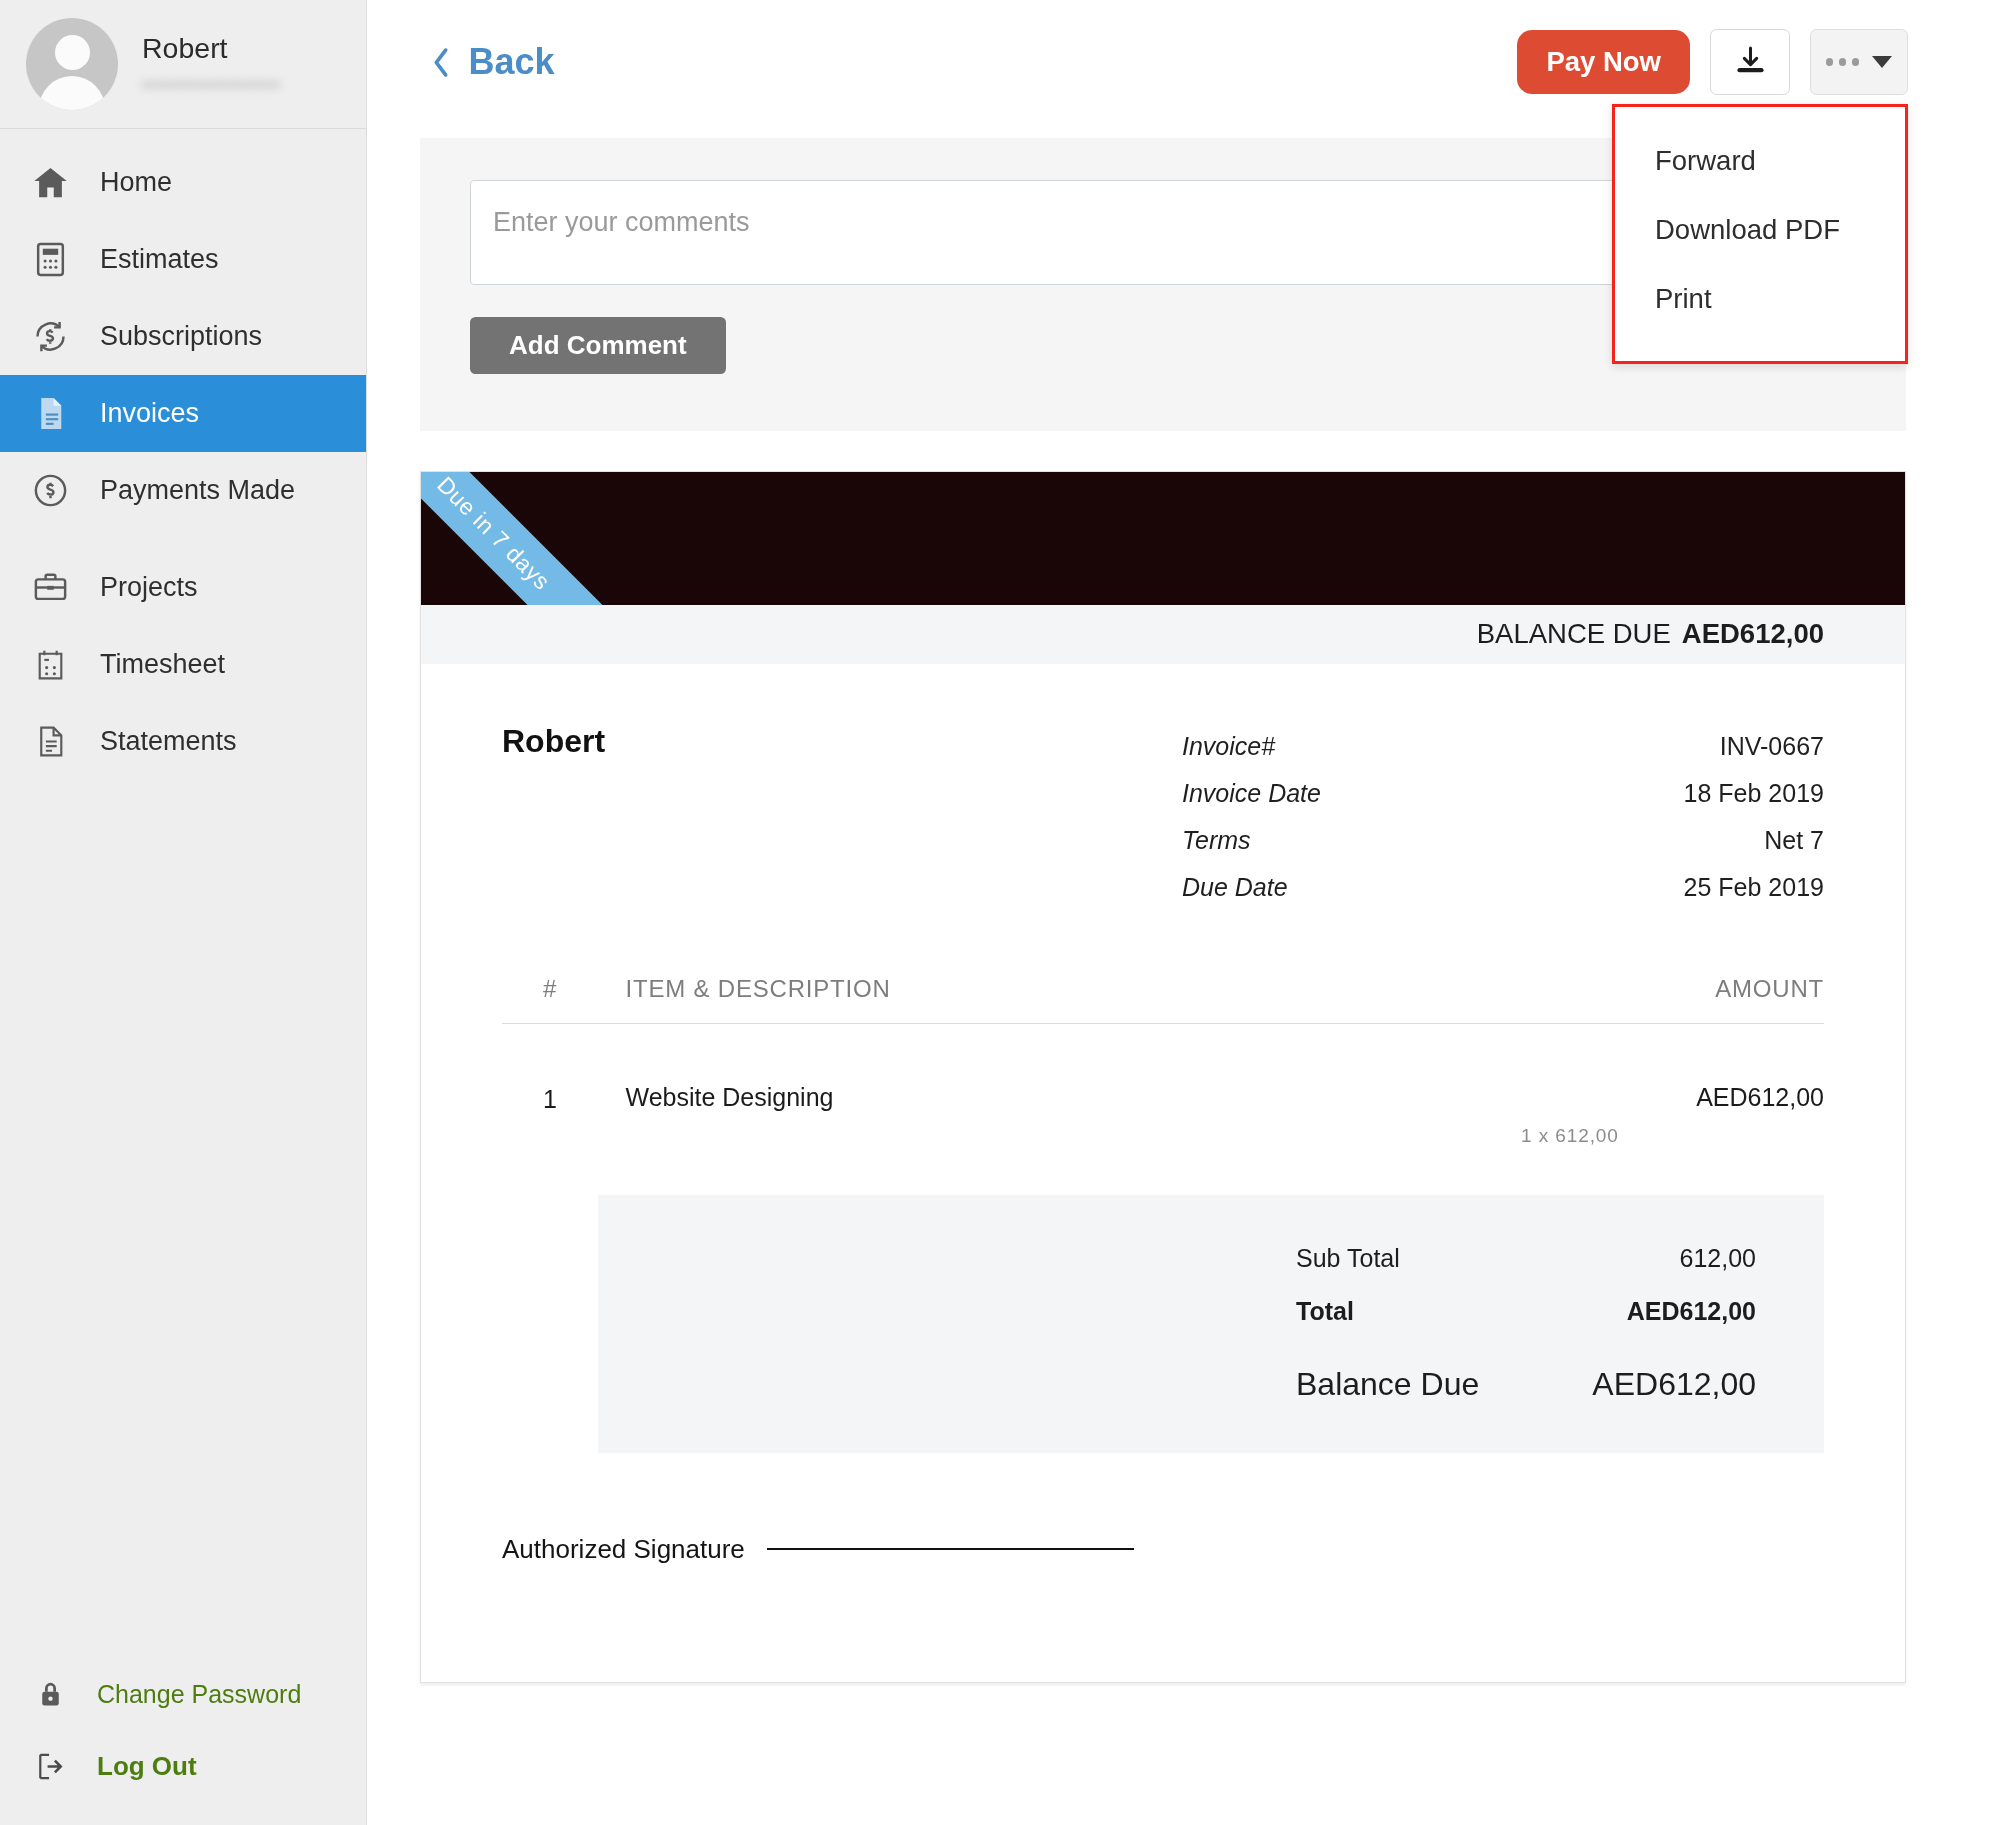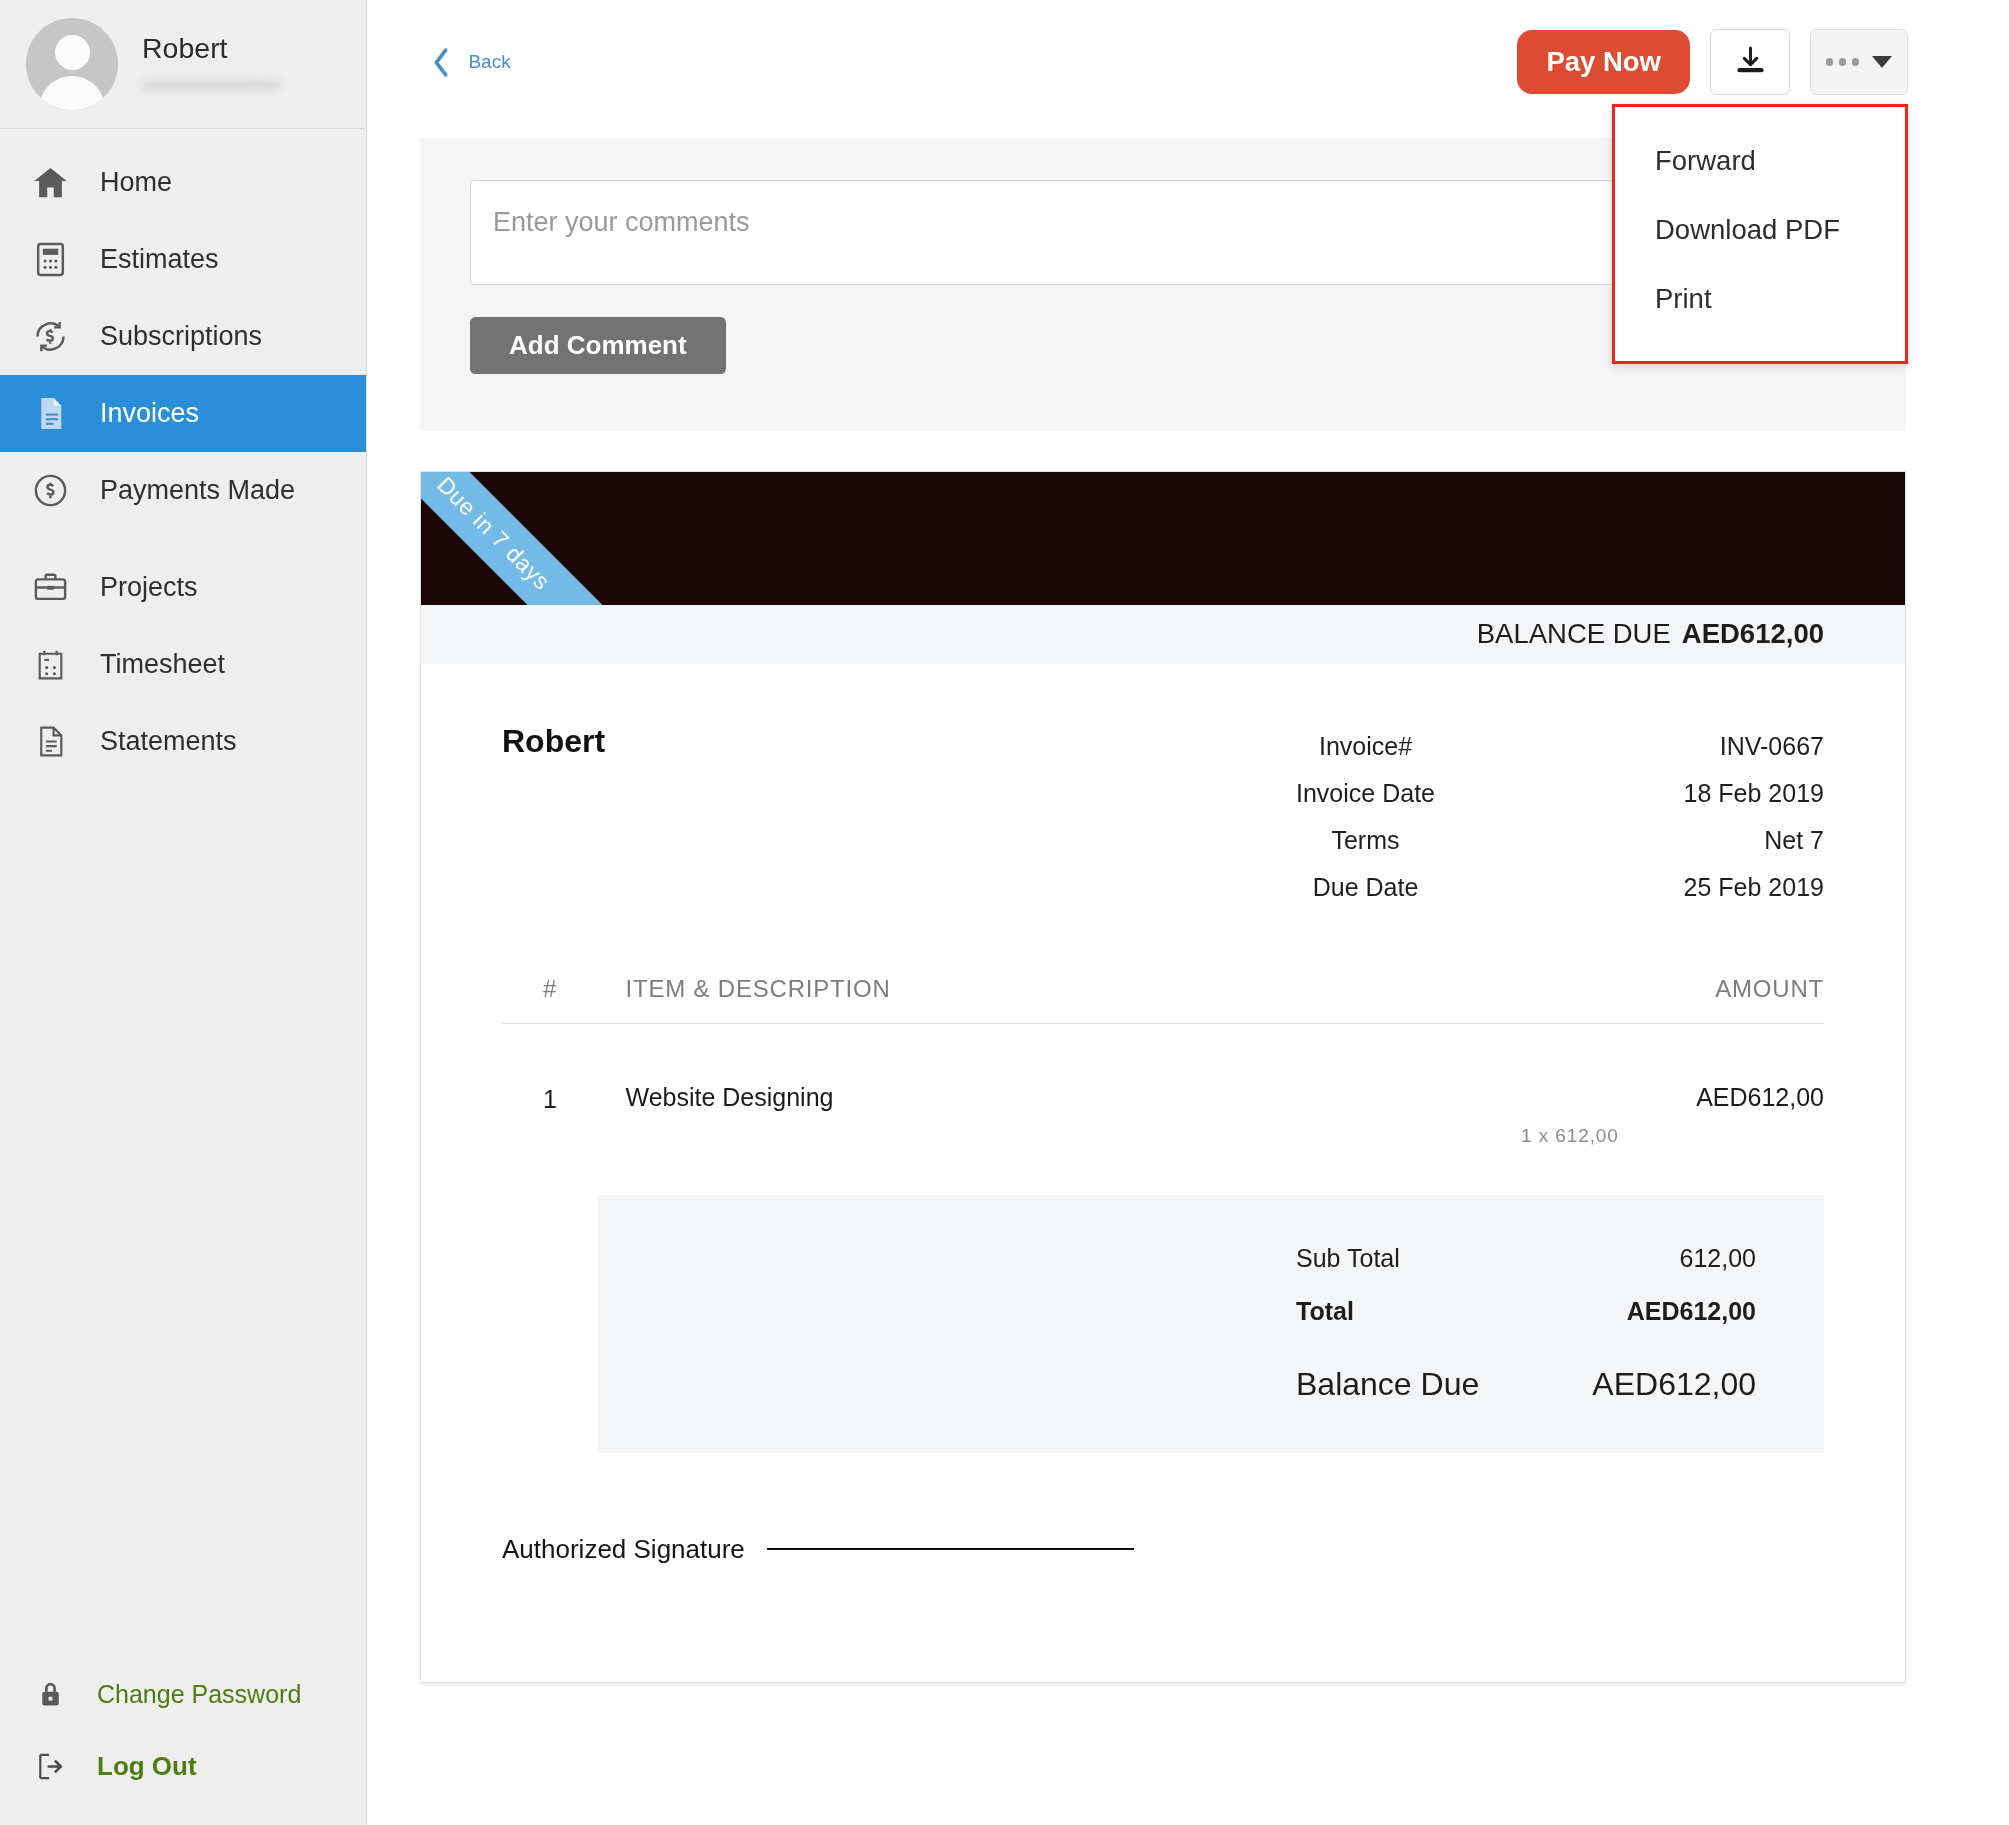--- a/index.html
+++ b/index.html
@@ -125,23 +125,24 @@
     height: 124px;
     display: flex;
     align-items: center;
     padding: 0 51px 0 51px;
     position: relative;
   }
   .back-link {
     display: flex;
     align-items: center;
     color: #4a8dc8;
-    font-size: 19px;
+    font-size: 36px;
     cursor: pointer;
     margin-left: 13px;
+    font-weight: bold;
   }
   .back-chev {
     margin-right: 17.4px;
     display: flex; align-items: center;
   }
   .topbar-actions {
     margin-left: auto;
     display: flex;
     align-items: center;
     gap: 20px;
@@ -301,21 +302,21 @@
     color: #111;
   }
   .inv-meta { margin-left: auto; width: 643px; }
   .inv-meta-row {
     display: flex;
     justify-content: flex-end;
     font-size: 25px;
     color: #1f1f1f;
     line-height: 47px;
   }
-  .inv-meta-label { width: 367px; text-align: center; }
+  .inv-meta-label { width: 367px; text-align: left; font-style: italic; }
   .inv-meta-value { width: 275px; text-align: right; }
 
   .inv-table { margin-top: 64px; }
   .inv-thead {
     display: flex;
     align-items: center;
     font-size: 24px;
     color: #7d7d7d;
     letter-spacing: 0.8px;
     padding-bottom: 20px;

